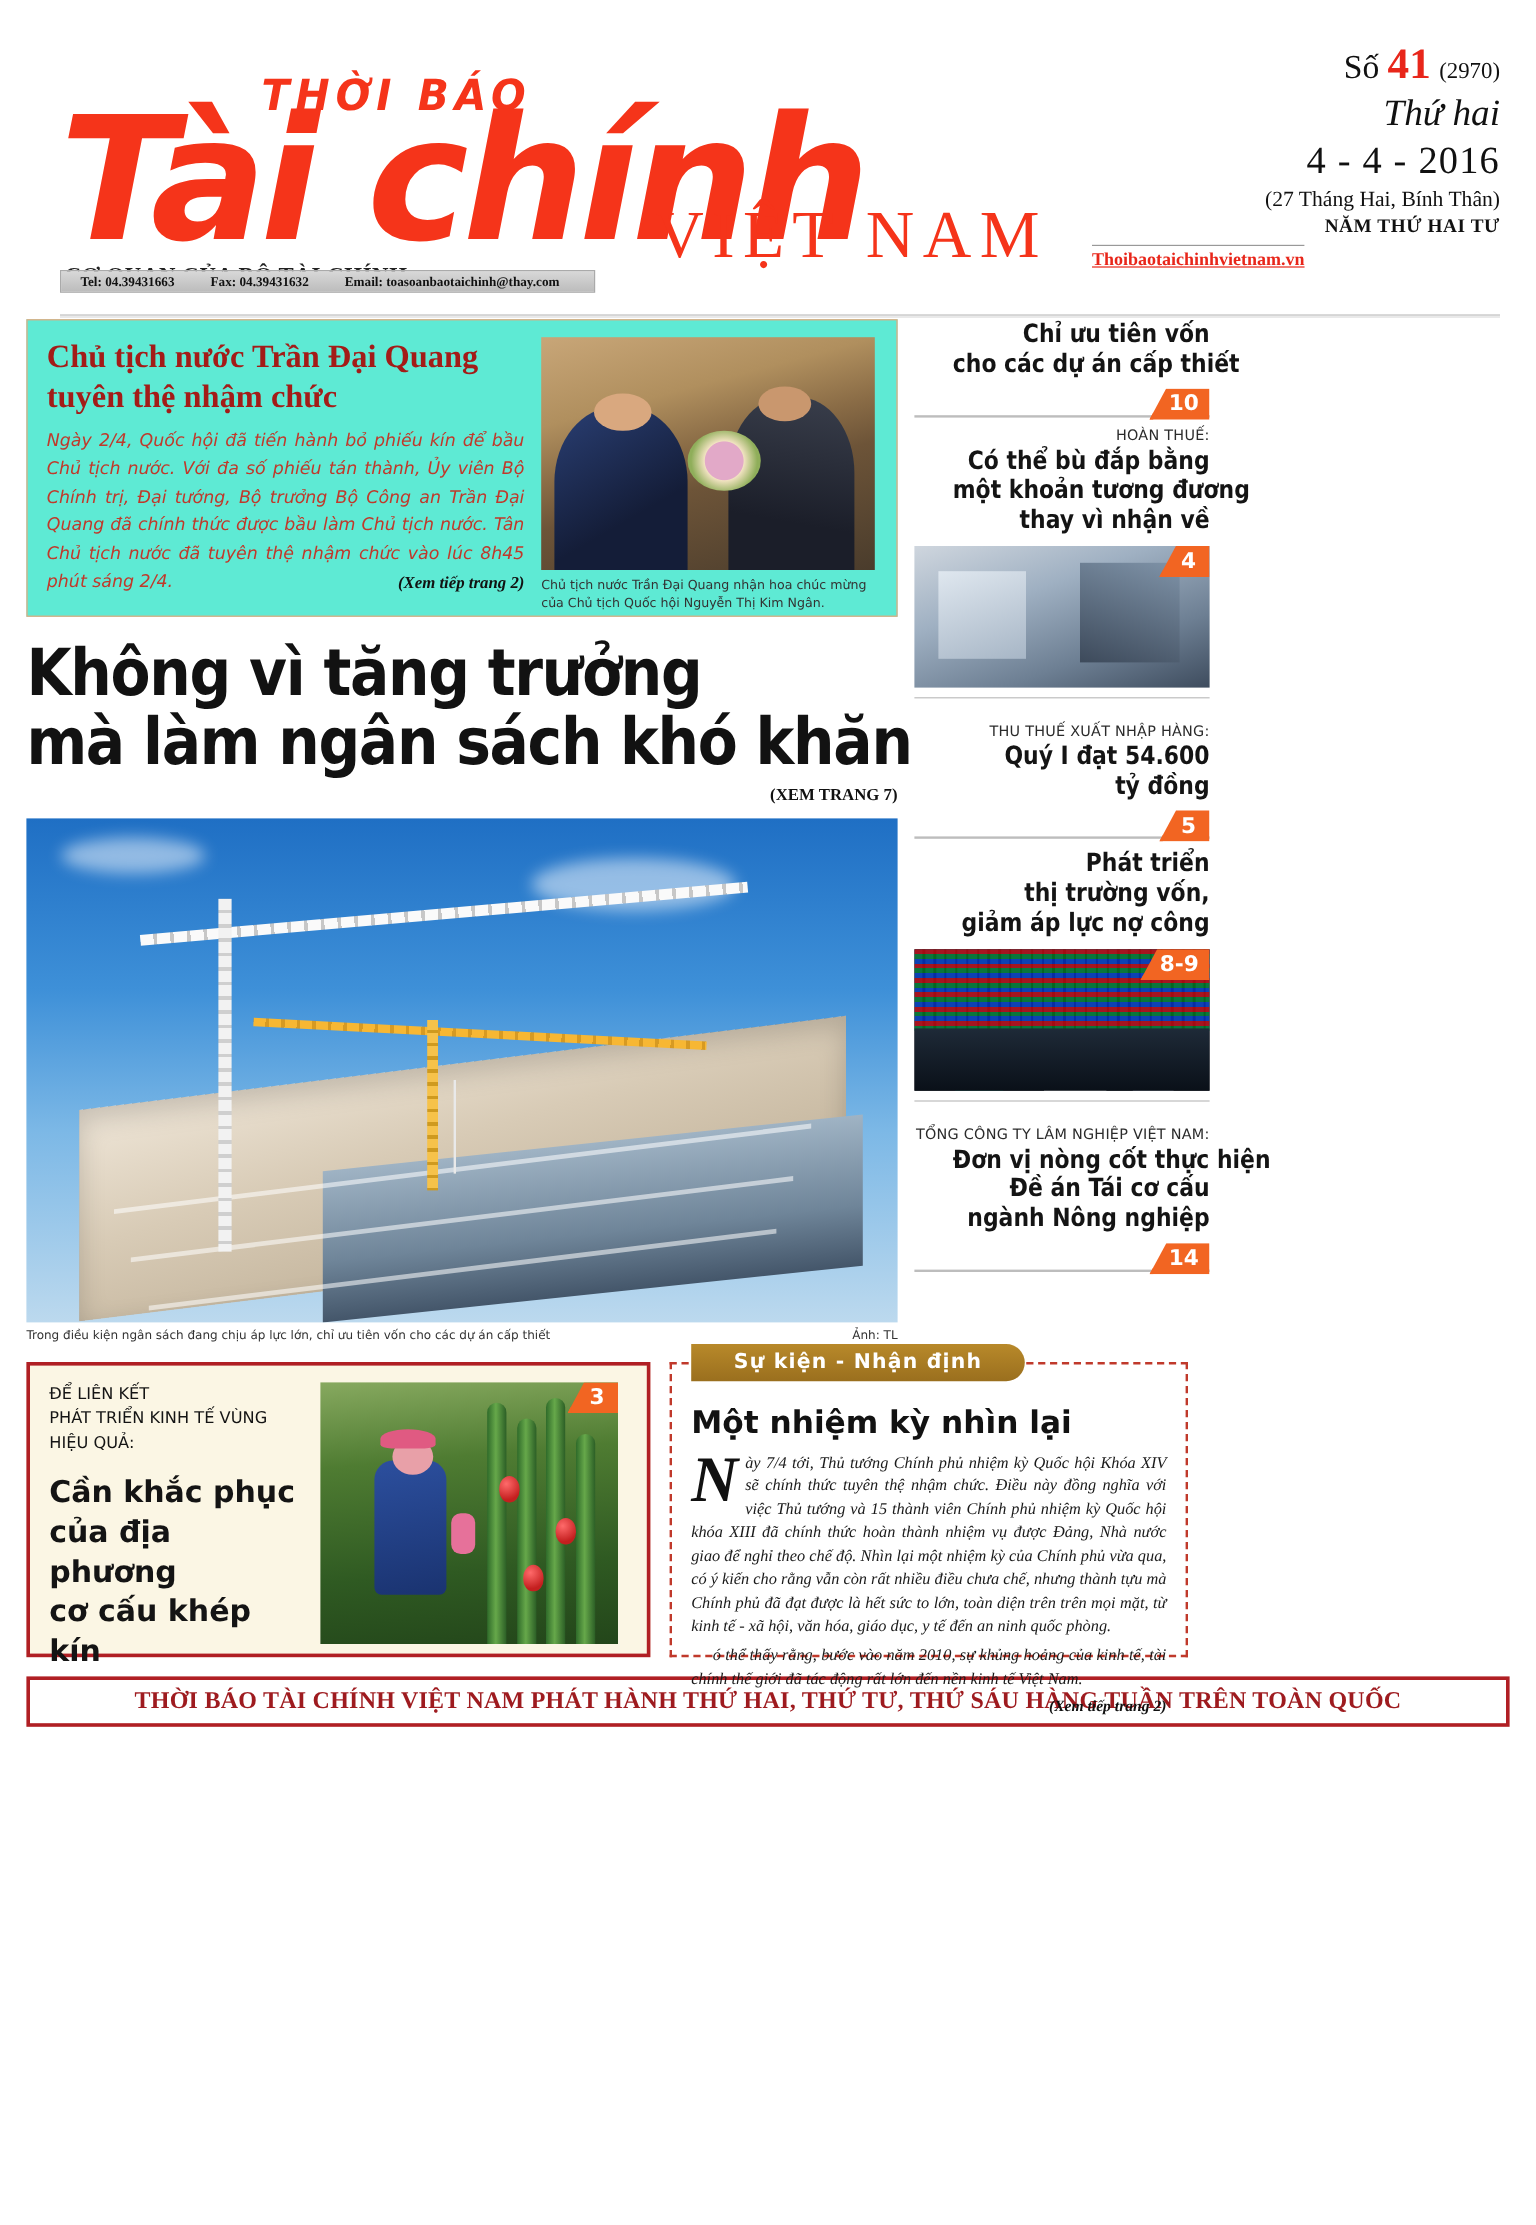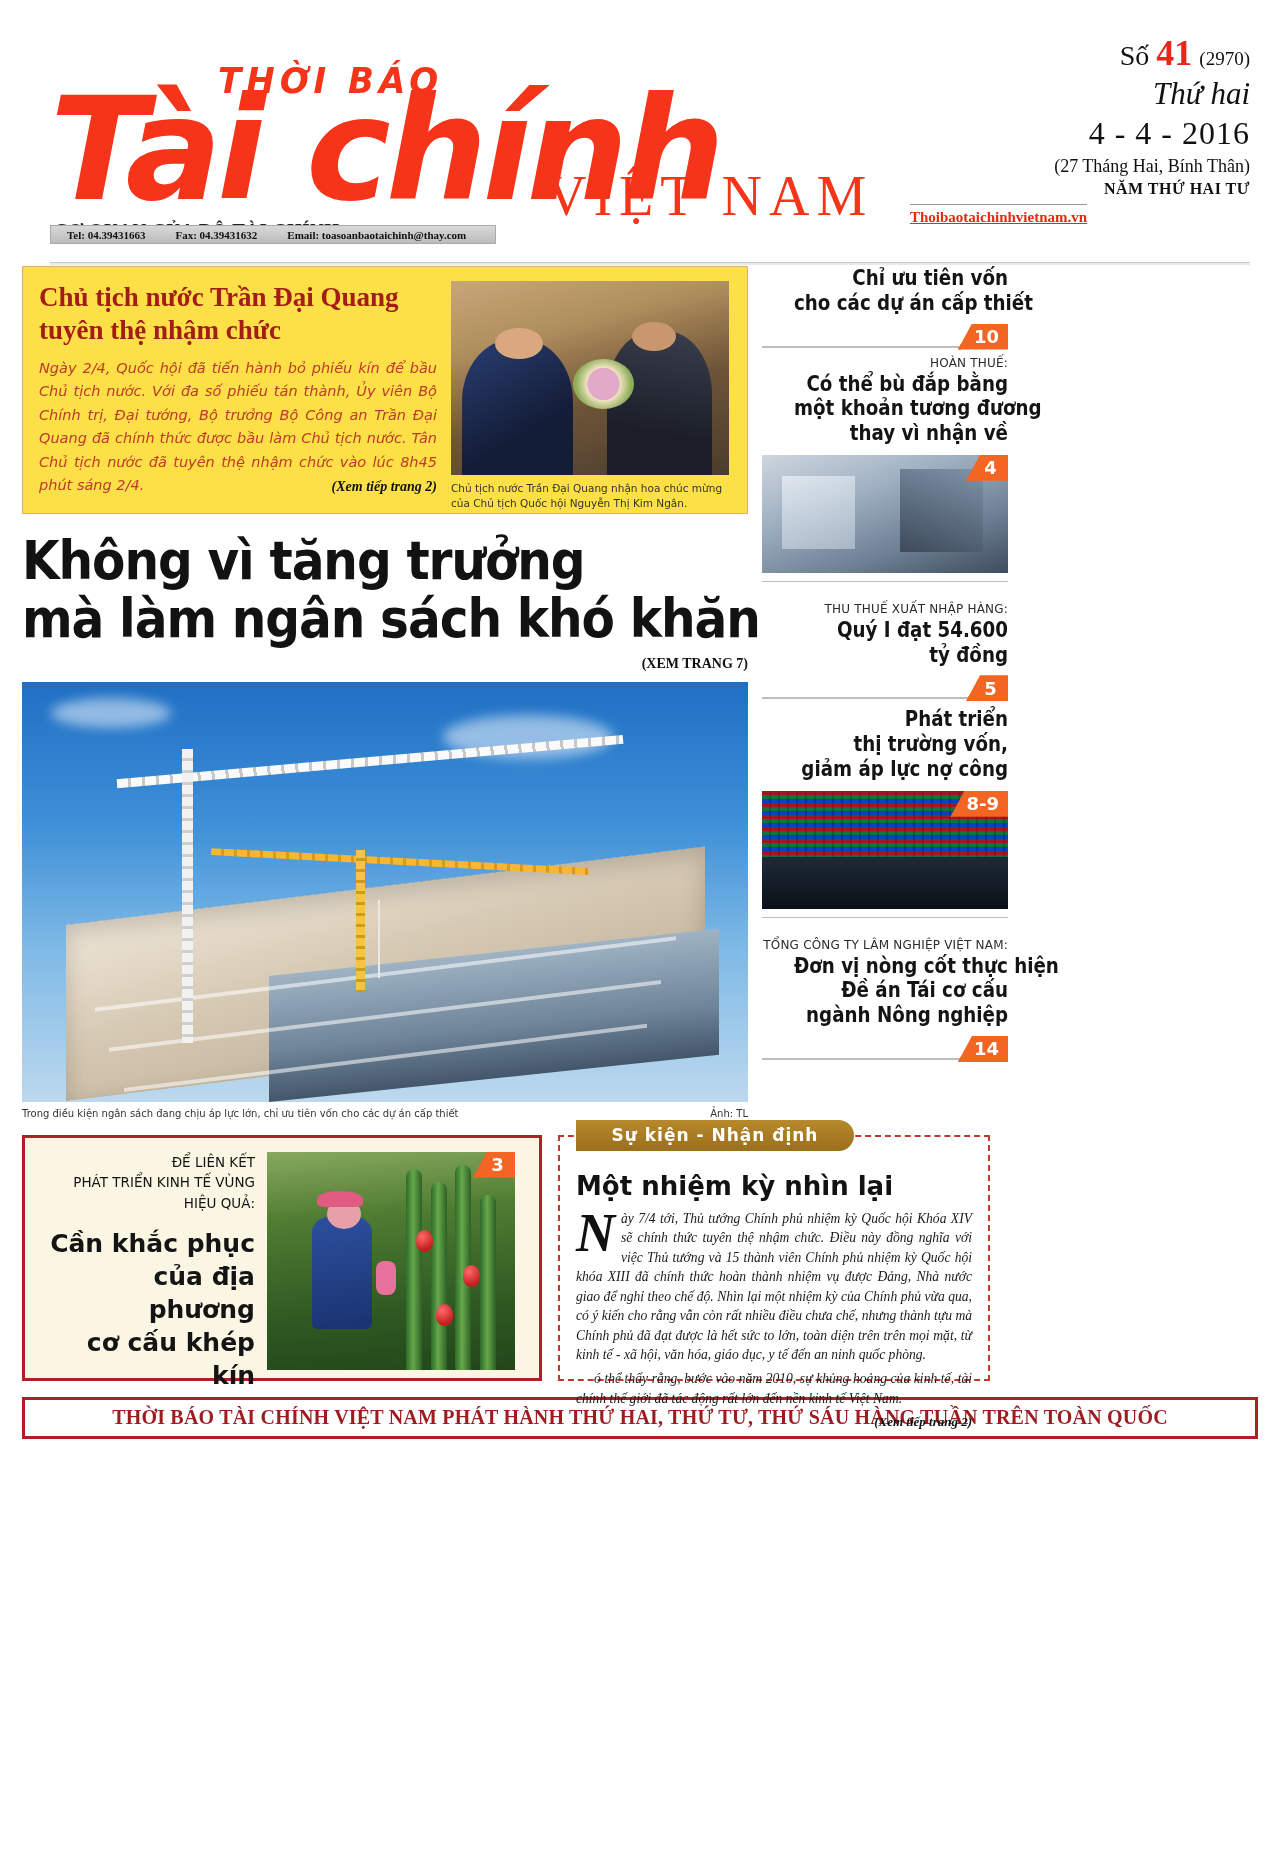--- a/index.html
+++ b/index.html
@@ -68,21 +68,21 @@
   }
   .rule-top { position: absolute; left: 28px; right: 8px; top: 248px; height: 3px; background: #e9e9e9; border-top: 1px solid #c9c9c9; }
 
   
   .columns { display: flex; gap: 14px; margin-top: 20px; }
   .colmain { width: 726px; }
   .colside { width: 246px; }
 
   
   .topstory {
-    display: flex; background: #fde047; border: 1px solid #e8a87c;
+    display: flex; background: #5eead4; border: 1px solid #e8a87c;
     padding: 14px 14px 10px 16px; gap: 14px; height: 248px;
   }
   .ts-text { width: 398px; }
   .ts-head {
     font-family: "Liberation Serif", serif; font-weight: 700;
     font-size: 27px; line-height: 1.22; color: #a31c18;
   }
   .ts-body {
     font-family: "DejaVu Sans", sans-serif; font-style: italic;
     font-size: 14.5px; line-height: 1.62; color: #c0392b; margin-top: 10px;
@@ -224,21 +224,21 @@
   }
   .badge-on-img { position: absolute; right: 0; bottom: 0; z-index: 5; }
   .side-divider { height: 1px; background: #bdbdbd; margin: 8px 0 14px 0; }
 
   
   .bottomrow { display: flex; gap: 16px; margin-top: 16px; }
   .bl-box {
     width: 520px; border: 3px solid #b01f24; background: #fbf6e4;
     display: flex; padding: 14px 14px 12px 16px; gap: 12px; height: 246px;
   }
-  .bl-text { width: 214px; text-align: right; }
+  .bl-text { width: 214px; }
   .bl-kicker {
     font-family: "DejaVu Sans", sans-serif; font-size: 13.5px;
     line-height: 1.52; color: #141414; font-weight: 400;
   }
   .bl-head {
     font-family: "DejaVu Sans", sans-serif; font-weight: 700;
     font-size: 25px; line-height: 1.32; color: #141414; margin-top: 14px;
   }
   .bl-photo { width: 248px; position: relative; }
   .bl-img {

